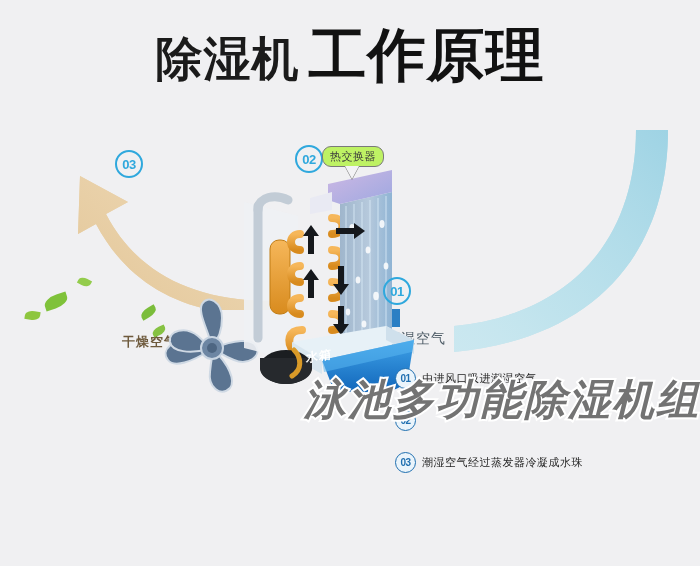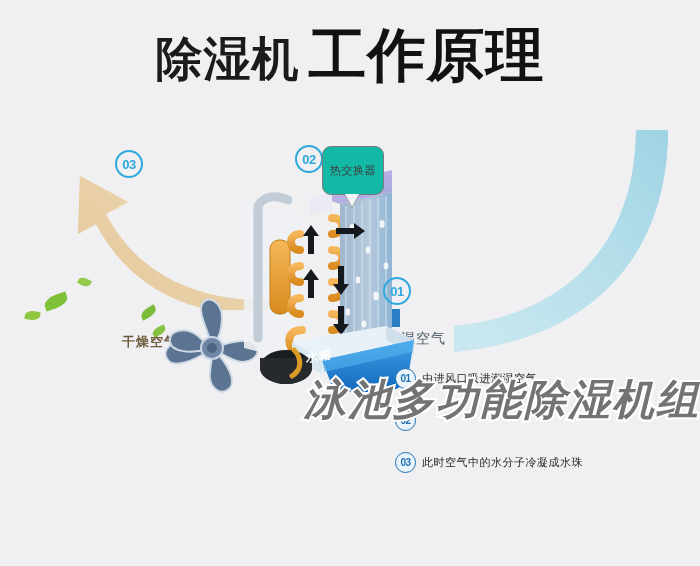--- a/index.html
+++ b/index.html
@@ -65,22 +65,22 @@
     font-size:13px;font-weight:bold;display:flex;align-items:center;justify-content:center;
     letter-spacing:-0.5px;
   }
   .num-badge.b03{left:115px;top:30px;}
   .num-badge.b02{left:295px;top:25px;}
   .num-badge.b01{left:383px;top:157px;}
 
   
   .callout{
     position:absolute;left:322px;top:26px;
-    border:1.6px solid #7a7a7a;border-radius:9px;background:#14b8a6;
-    padding:16px 7px;font-size:11px;color:#3c3c3c;letter-spacing:.5px;
+    border:1.6px solid #7a7a7a;border-radius:9px;background:#bef264;
+    padding:2px 7px;font-size:11px;color:#3c3c3c;letter-spacing:.5px;
   }
   .callout .tail{
     position:absolute;left:22px;bottom:-13px;width:0;height:0;
     border-left:7px solid transparent;border-right:7px solid transparent;
     border-top:13px solid #f3f3f5;
     filter:drop-shadow(0 1.5px 0 #7a7a7a);
   }
 
   
   .fan{position:absolute;left:156px;top:172px;width:112px;height:112px;}
@@ -300,21 +300,21 @@
     <div class="legend">
       <div class="legend-row">
         <span class="legend-num">01</span>
         <span class="legend-txt">由进风口吸进潮湿空气</span>
       </div>
       <div class="legend-row">
         <span class="legend-num">02</span>
       </div>
       <div class="legend-row">
         <span class="legend-num">03</span>
-        <span class="legend-txt">此时空气中的水分子冷凝成水珠</span>
+        <span class="legend-txt">潮湿空气经过蒸发器冷凝成水珠</span>
       </div>
     </div>
 
     <div class="watermark">泳池多功能除湿机组</div>
 
   </div>
 
 
 </div>
 

